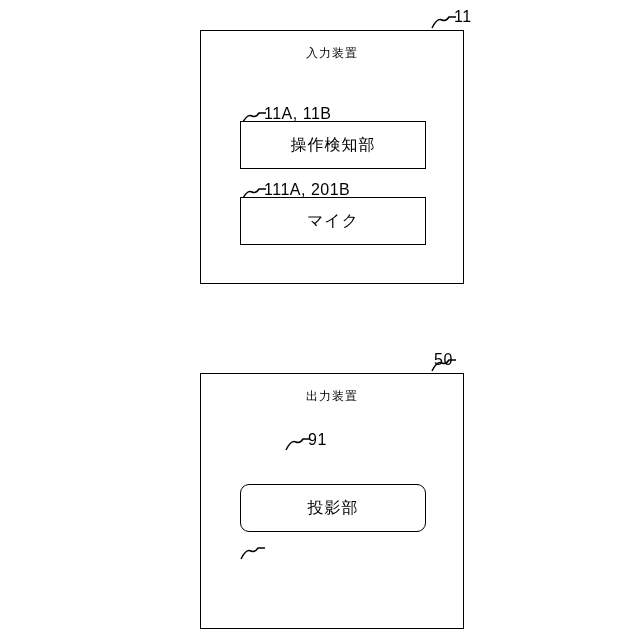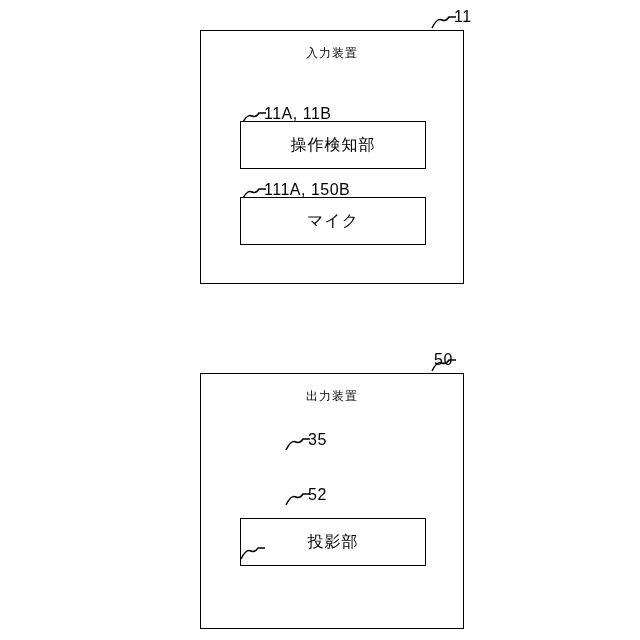--- a/index.html
+++ b/index.html
@@ -62,21 +62,21 @@
     justify-content: center;
     font-size: 16px;
     letter-spacing: 1px;
   }
   .comp-w { width: 186px; height: 48px; left: 39px; }
 
   #comp-operation { top: 90px; }
   #comp-mic       { top: 166px; justify-content: center; }
 
   #comp-display   { top: 73px; }
-  #comp-projector { top: 144px; }
+  #comp-projector { top: 110px; border-radius: 9px; }
   #comp-audio     { top: 182px; }
 
   
   .ref-label {
     position: absolute;
     font-size: 16px;
     white-space: nowrap;
     letter-spacing: 0.5px;
   }
   .squiggle {
@@ -104,42 +104,42 @@
     <div class="ref-label" style="left:63px; top:74px;">11A, 11B</div>
     <div class="squiggle" style="left:40px; top:80px;">
       <svg width="26" height="14" viewBox="0 0 26 14">
           <path d="M1 13 C4 7, 7 3, 11 5 C14 6.5, 16 5, 18 2 L25 2" fill="none" stroke="#000" stroke-width="1.4"></path>
         </svg>
     </div>
     <div class="component-box comp-w" id="comp-operation">
       <span>操作検知部</span>
     </div>
 
-    <div class="ref-label" style="left:63px; top:150px;">111A, 150B</div>
+    <div class="ref-label" style="left:63px; top:150px;">111A, 201B</div>
     <div class="squiggle" style="left:40px; top:156px;">
       <svg width="26" height="14" viewBox="0 0 26 14">
           <path d="M1 13 C4 7, 7 3, 11 5 C14 6.5, 16 5, 18 2 L25 2" fill="none" stroke="#000" stroke-width="1.4"></path>
         </svg>
     </div>
     <div class="component-box comp-w" id="comp-mic">
       <span>マイク</span>
     </div>
   </div>
 
   <div class="ref-label" style="left:414px; top:351px;">50</div>
   <div class="squiggle" style="left:411px; top:358px;">
     <svg width="26" height="14" viewBox="0 0 26 14">
         <path d="M1 13 C4 7, 7 3, 11 5 C14 6.5, 16 5, 18 2 L25 2" fill="none" stroke="#000" stroke-width="1.4"></path>
       </svg>
   </div>
 
   <div class="device-box" id="device-output">
     <div class="device-title">出力装置</div>
 
-    <div class="ref-label" style="left:107px; top:57px;">35</div>
+    <div class="ref-label" style="left:107px; top:57px;">91</div>
     <div class="squiggle" style="left:84px; top:63px;">
       <svg width="26" height="14" viewBox="0 0 26 14">
           <path d="M1 13 C4 7, 7 3, 11 5 C14 6.5, 16 5, 18 2 L25 2" fill="none" stroke="#000" stroke-width="1.4"></path>
         </svg>
     </div>
 
     <div class="ref-label" style="left:107px; top:112px;">52</div>
     <div class="squiggle" style="left:84px; top:118px;">
       <svg width="26" height="14" viewBox="0 0 26 14">
           <path d="M1 13 C4 7, 7 3, 11 5 C14 6.5, 16 5, 18 2 L25 2" fill="none" stroke="#000" stroke-width="1.4"></path>

